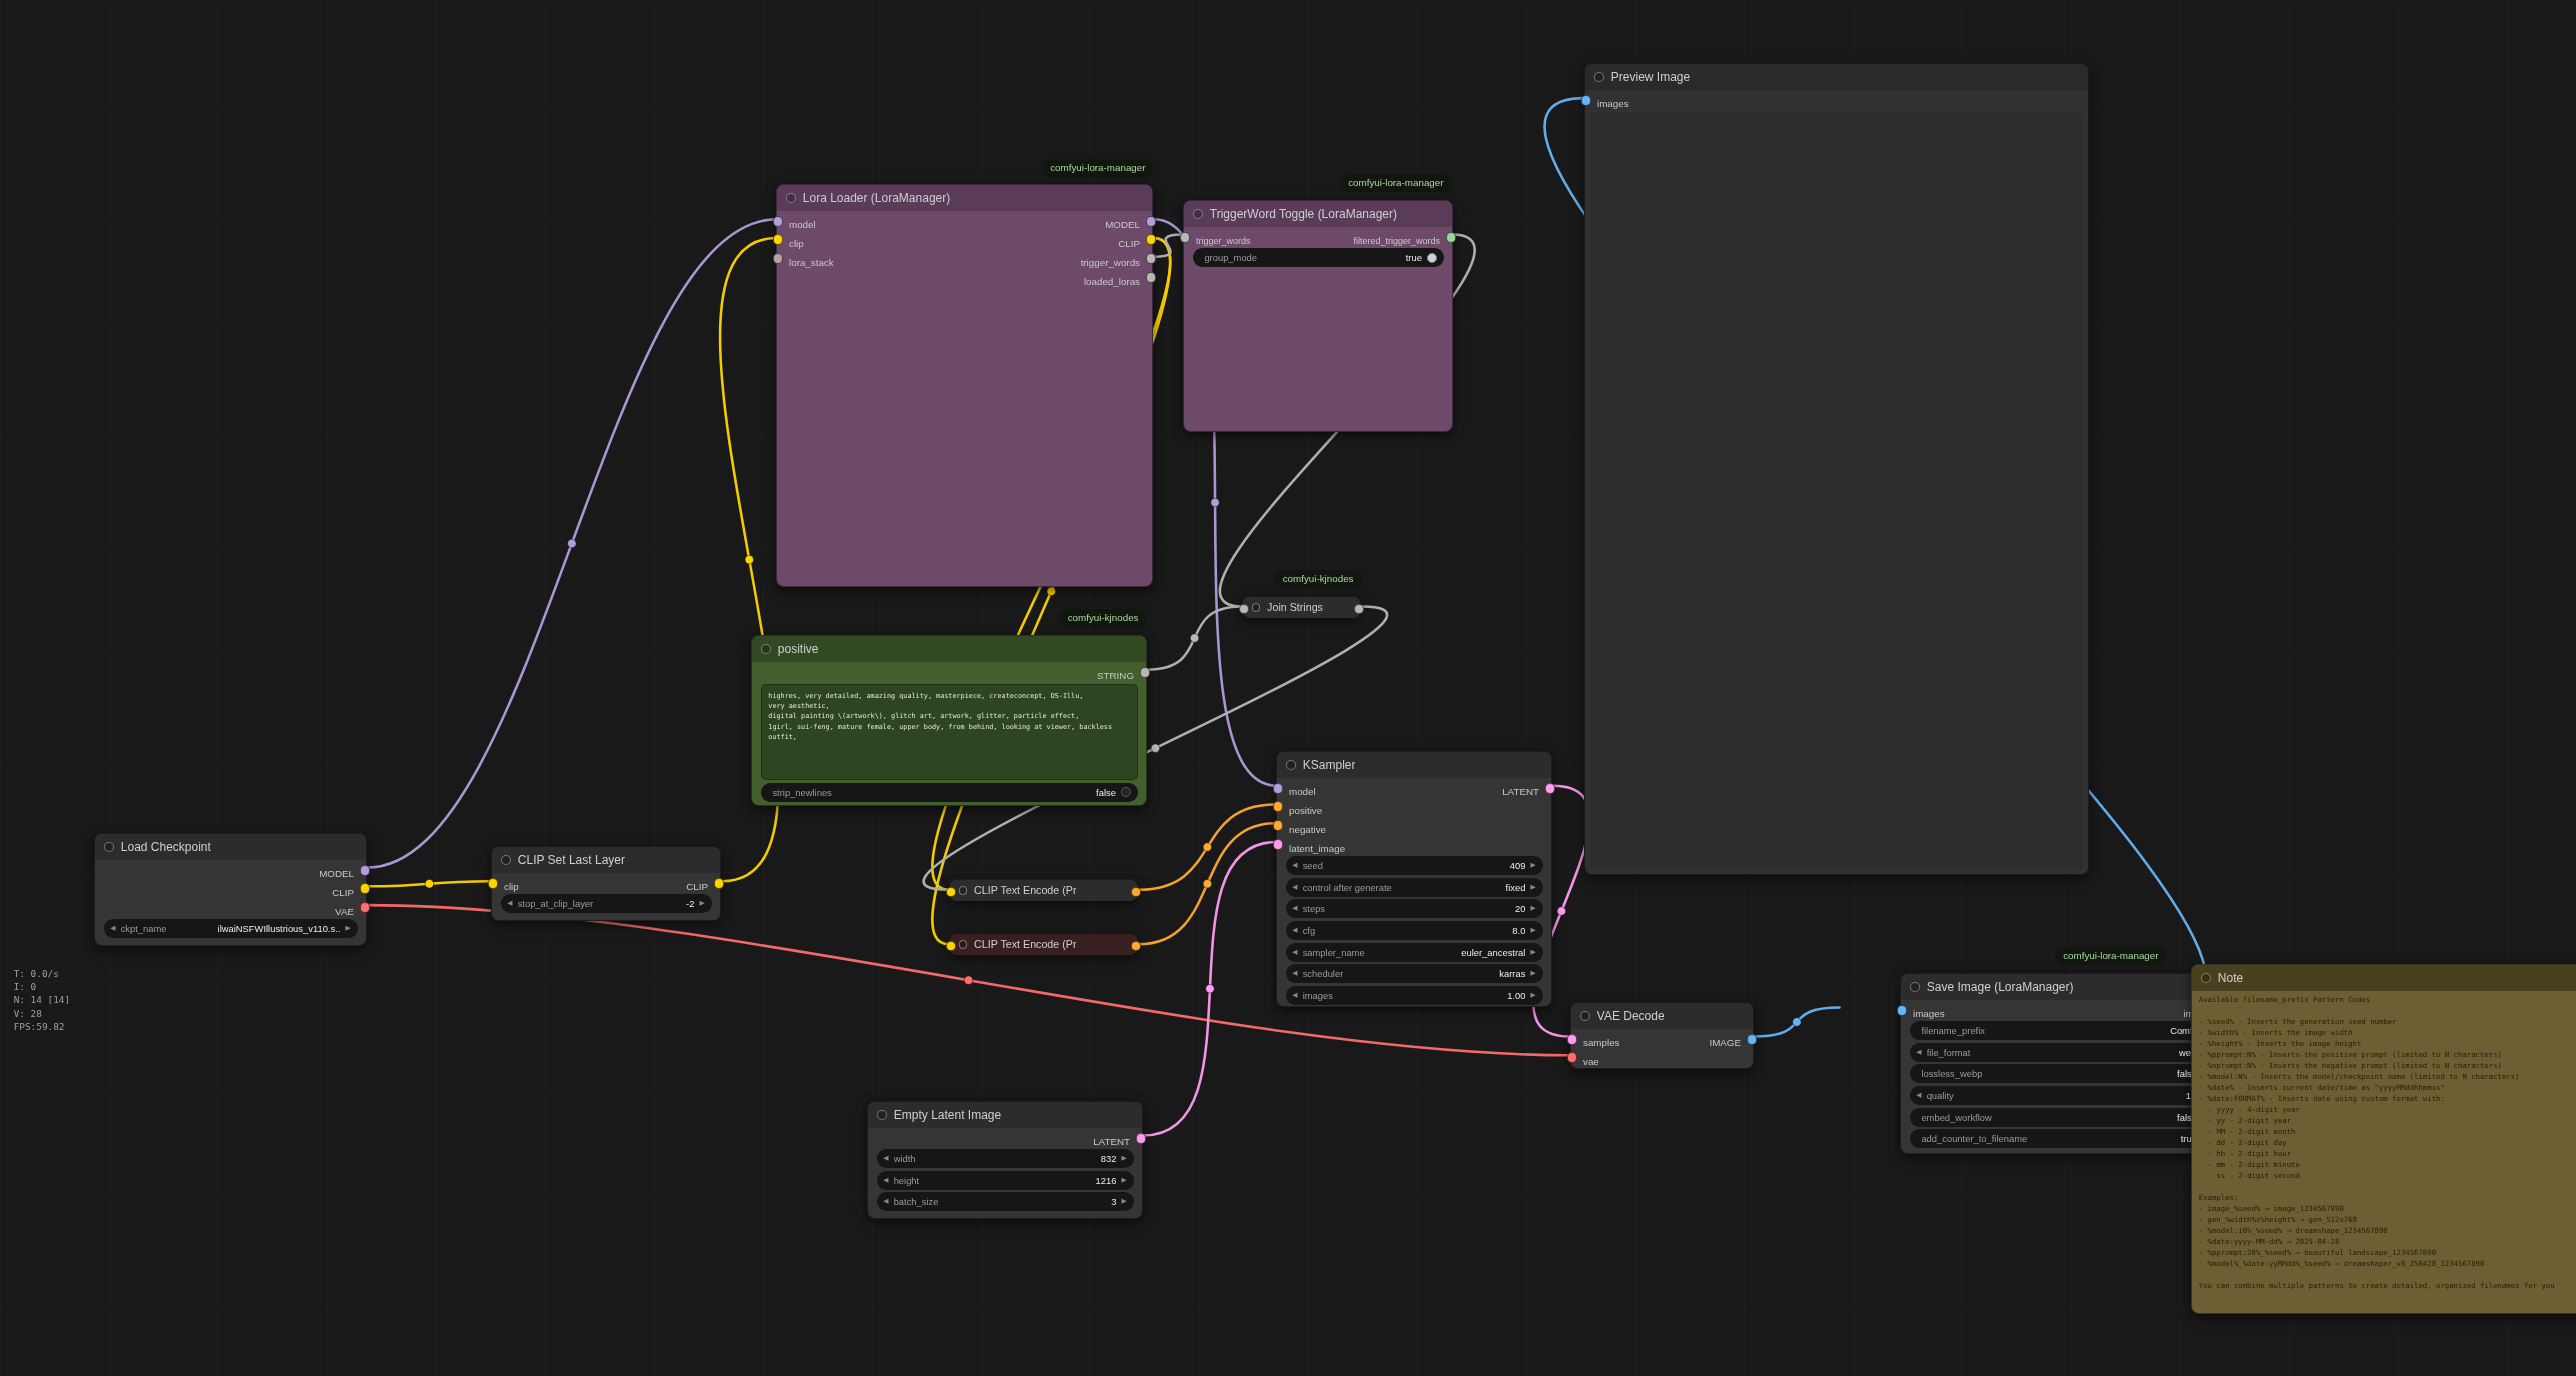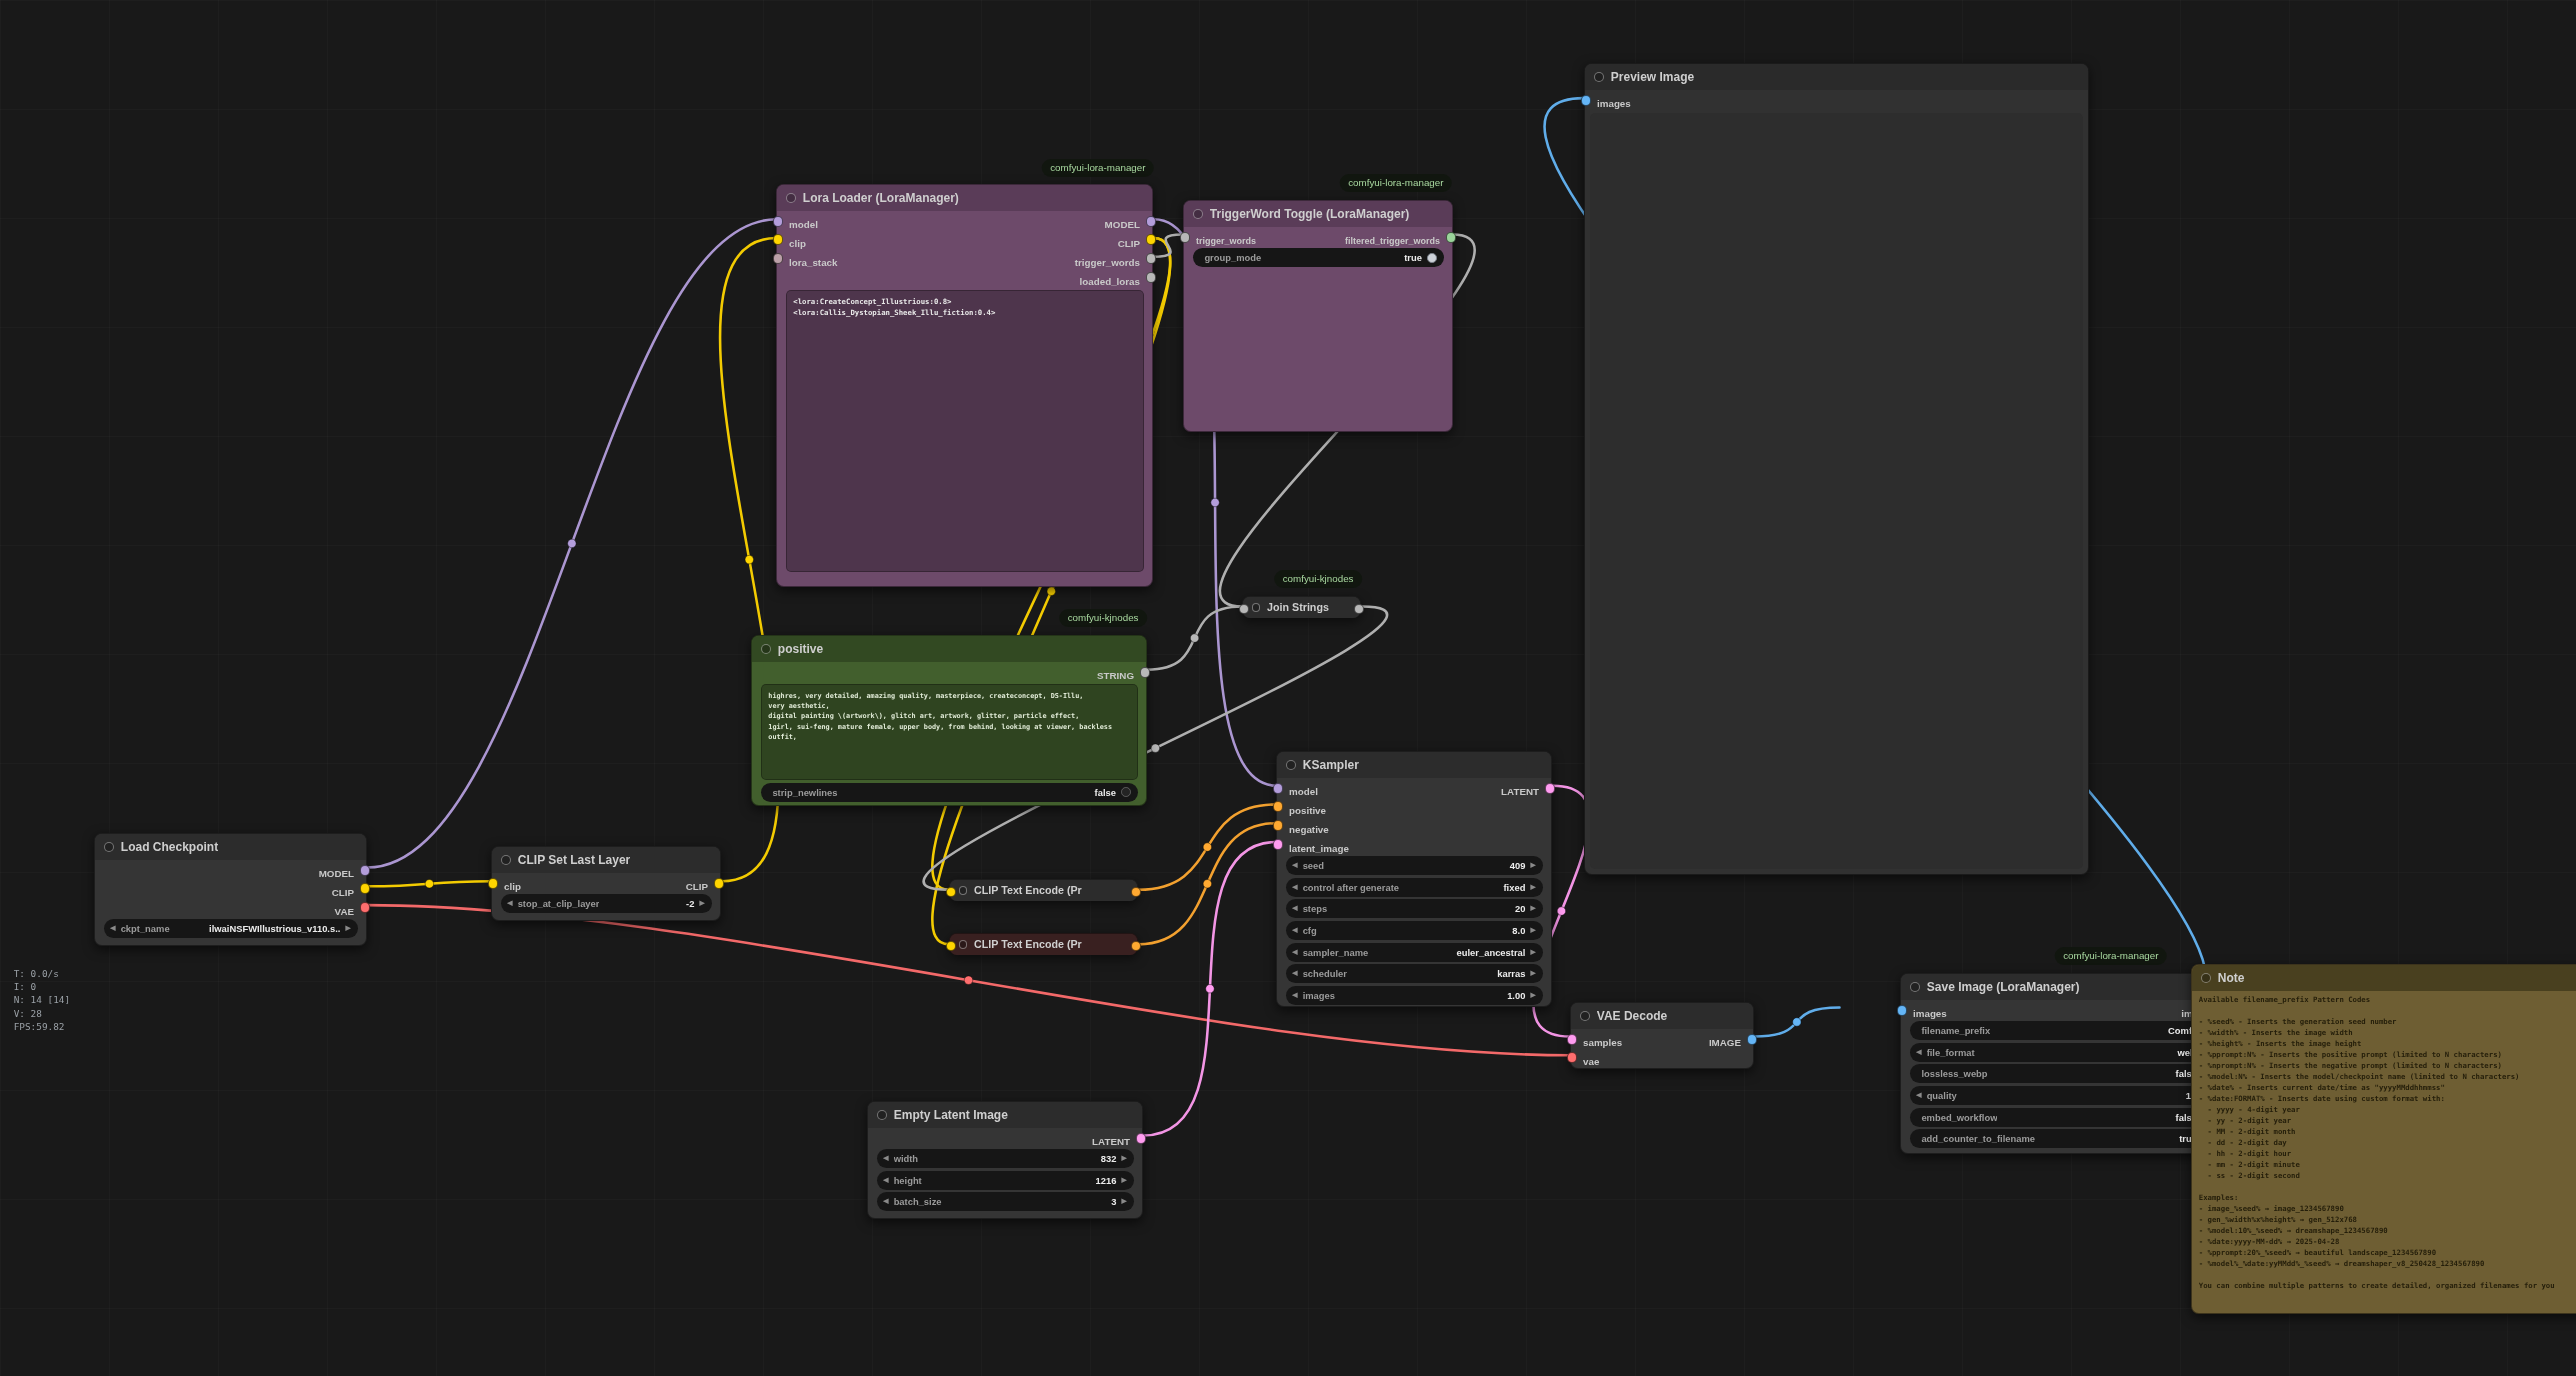--- a/index.html
+++ b/index.html
@@ -9,21 +9,20 @@
     background:
       linear-gradient(rgba(255,255,255,.022) 0.9px, transparent 0.9px) 0 0/109px 109px,
       linear-gradient(90deg, rgba(255,255,255,.022) 0.9px, transparent 0.9px) 0 0/109px 109px,
       #191919;
   }
   svg.links{position:absolute;left:0;top:0;z-index:1;}
   .node{
     position:absolute;z-index:2;box-sizing:border-box;border-radius:7.7px;
     background:var(--body,#353535);border:0.9px solid rgba(0,0,0,.45);
     box-shadow:0 3.4px 10.2px rgba(0,0,0,.55);
-    font-weight:bold;
   }
   .nh{
     height:25.6px;display:flex;align-items:center;gap:6.8px;padding:0 8.5px;
     border-radius:6.8px 6.8px 0 0;background:var(--head,#2c2c2c);
     color:#cfcfcf;font-size:12px;white-space:nowrap;overflow:hidden;
   }
   .node.collapsed{height:22px;}
   .node.collapsed .nh{height:20.5px;border-radius:6.8px;font-size:10.7px;}
   .tdot{width:8.5px;height:8.5px;border-radius:50%;border:1.3px solid rgba(255,255,255,.38);background:rgba(0,0,0,.25);flex:none;}
   .node.collapsed .tdot{width:6.8px;height:6.8px;}
@@ -167,21 +166,20 @@
     <span class="inlabel">clip</span>
     <span class="outlabel">CLIP</span>
   </div>
   <div class="slotrow">
     <span class="inlabel">lora_stack</span>
     <span class="outlabel">trigger_words</span>
   </div>
   <div class="slotrow">
     <span class="outlabel">loaded_loras</span>
   </div>
-  <div class="textarea" style="height:282px">&lt;lora:CreateConcept_Illustrious:0.8&gt; &lt;lora:Callis_Dystopian_Sheek_Illu_fiction:0.4&gt;</div>
   <span class="dot l" style="top:31px;background:#B39DDB"></span>
   <span class="dot l" style="top:49px;background:#FFD500"></span>
   <span class="dot l" style="top:68px;background:#BBA0A8"></span>
   <span class="dot r" style="top:31px;background:#B39DDB"></span>
   <span class="dot r" style="top:49px;background:#FFD500"></span>
   <span class="dot r" style="top:68px;background:#B8B8B8"></span>
   <span class="dot r" style="top:87px;background:#B8B8B8"></span>
 </div>
 
 <div class="node purple" style="left:1183px;top:200px;width:270px;height:232px">

